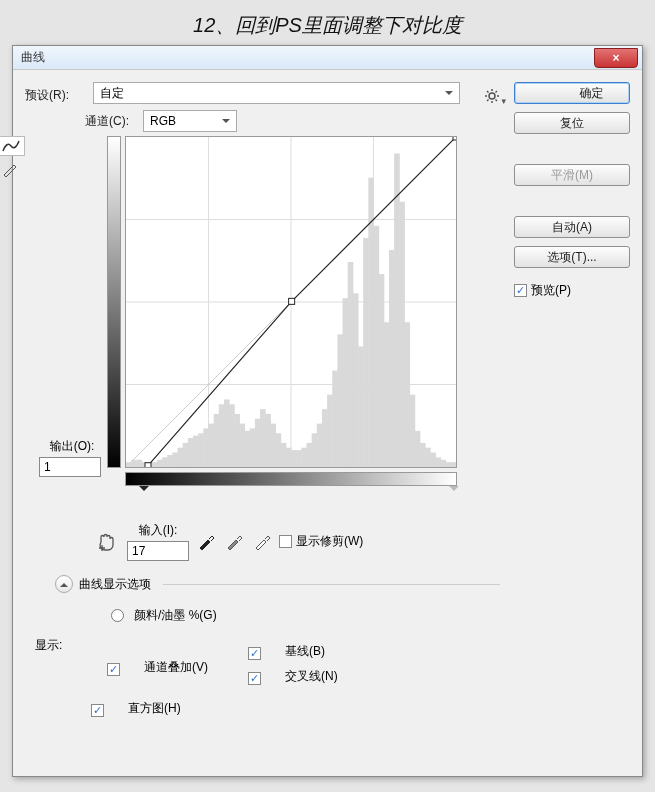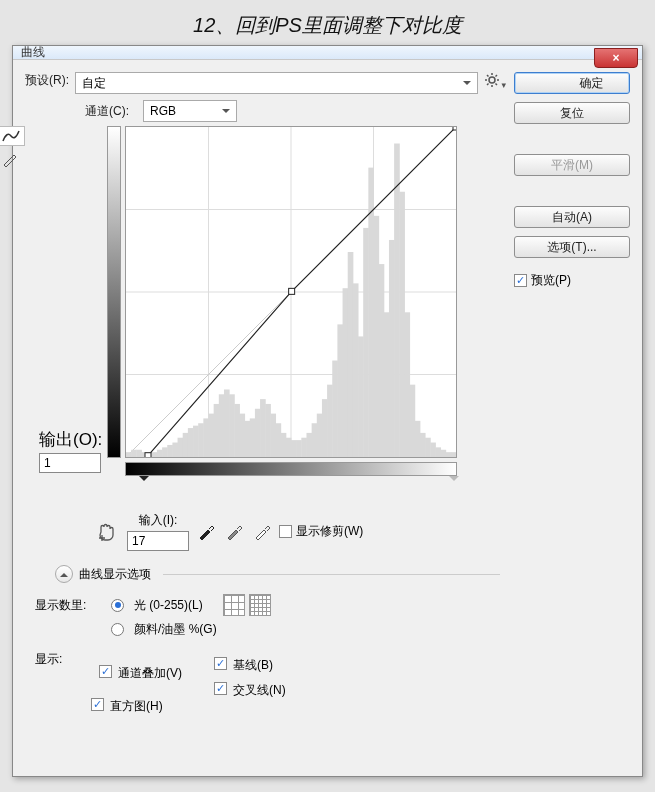--- a/index.html
+++ b/index.html
@@ -2,29 +2,29 @@
 <html><head>
 <meta charset="utf-8">
 <style>
 * { box-sizing: border-box; margin: 0; padding: 0; font-family: "Microsoft YaHei", Tahoma, sans-serif; font-size: 12px; }
 body { background: #e5e5e5; width: 655px; height: 792px; position: relative; }
 
 .caption { text-align: center; font-style: italic; font-size: 20px; padding: 12px 0 8px; color: #111; }
 
 .window { position: absolute; left: 12px; top: 45px; width: 631px; height: 732px; background: #f0f0f0; border: 1px solid #888; box-shadow: 2px 2px 6px rgba(0,0,0,.3); }
 
-.titlebar { height: 14px; background: linear-gradient(#eff6fd, #dbe9f9); border-bottom: 1px solid #c8c8c8; display: flex; align-items: center; padding-left: 8px; position: relative; }
+.titlebar { height: 24px; background: linear-gradient(#eff6fd, #dbe9f9); border-bottom: 1px solid #c8c8c8; display: flex; align-items: center; padding-left: 8px; position: relative; }
 .titlebar .title { font-size: 12px; color: #333; }
 .closebtn { position: absolute; right: 4px; top: 2px; width: 44px; height: 20px; background: linear-gradient(#e57373,#c93434); border: 1px solid #8a1f1f; border-radius: 0 0 4px 4px; color: #fff; display: flex; align-items: center; justify-content: center; font-weight: bold; }
 
 .content { padding: 12px 12px 12px 12px; display: flex; gap: 14px; }
 .leftcol { flex: 1; }
 .rightcol { width: 116px; display: flex; flex-direction: column; gap: 8px; }
 
-.row { display: flex; align-items: flex-start; gap: 6px; margin-bottom: 6px; }
+.row { display: flex; align-items: flex-end; gap: 24px; margin-bottom: 6px; }
 .lbl { color: #222; }
 
 .dropdown { position: relative; background: #fff; border: 1px solid #aaa; height: 22px; display: flex; align-items: center; padding: 0 20px 0 6px; }
 .dropdown::after { content: ""; position: absolute; right: 6px; top: 50%; margin-top: -2px; border: 4px solid transparent; border-top-color: #555; }
 .preset-dd { flex: 1; }
 .channel-dd { width: 94px; }
 
 .gear { width: 16px; height: 16px; position: relative; }
 .gear svg { width: 16px; height: 16px; }
 
@@ -42,21 +42,21 @@
 .vgrad { position: absolute; left: 0; top: 0; width: 14px; height: 332px; background: linear-gradient(#fff, #000); border: 1px solid #999; }
 .graph { position: absolute; left: 18px; top: 0; width: 332px; height: 332px; border: 1px solid #999; background: #fff; }
 .hgrad { position: absolute; left: 18px; top: 336px; width: 332px; height: 14px; background: linear-gradient(90deg, #000, #fff); border: 1px solid #999; }
 .slider-tri { position: absolute; width: 0; height: 0; border: 5px solid transparent; }
 .tri-black { border-top-color: #222; left: 32px; top: 350px; }
 .tri-white { border-top-color: #bbb; left: 342px; top: 350px; }
 
 .graph svg { width: 100%; height: 100%; display: block; }
 
 .output-block { position: absolute; left: 0; top: 302px; width: 66px; }
-.output-block .olabel { font-size: 17px; margin-bottom: 2px; }
+.output-block .olabel { font-size: 12px; margin-bottom: 2px; text-align: center; }
 .num-input { width: 62px; height: 20px; border: 1px solid #888; background: #fff; padding: 0 4px; }
 
 .input-row { display: flex; align-items: center; gap: 8px; margin-top: 26px; margin-left: 70px; }
 .input-lbls { display: flex; flex-direction: column; align-items: center; gap: 2px; }
 
 .hand-ic { width: 24px; height: 24px; }
 
 .eyedrops { display: flex; gap: 10px; }
 .eyedrop { width: 18px; height: 18px; }
 
@@ -278,39 +278,30 @@
       </div>
 
       <div class="expander">
         <span class="circ"></span>
         <span>曲线显示选项</span>
         <span style="flex:1;border-top:1px solid #ccc;margin-left:6px;height:0"></span>
       </div>
 
       <div class="bottom-grid">
         <div class="bottom-row">
-          <span style="width:66px">显示数里:</span>
-          <span class="radio checked"></span>
-          <span>光 (0-255)(L)</span>
-          <div class="gridicons">
-            <div class="grid-ic big"></div>
-            <div class="grid-ic small"></div>
-          </div>
-        </div>
-        <div class="bottom-row">
           <span style="width:66px"></span>
           <span class="radio"></span>
           <span>颜料/油墨 %(G)</span>
         </div>
 
         <div class="bottom-row" style="margin-top:10px; align-items:flex-start;">
           <span style="width:46px">显示:</span>
           <div class="show-checks">
             <div class="col">
-              <div class="row" style="margin:8px">
+              <div class="row" style="margin:16px">
                   <span class="checkbox checked"></span>
                   <span>通道叠加(V)</span>
                 </div>
               <div class="row" style="margin:0">
                   <span class="checkbox checked"></span>
                   <span>直方图(H)</span>
                 </div>
             </div>
             <div class="col">
               <div class="row" style="margin:0">

